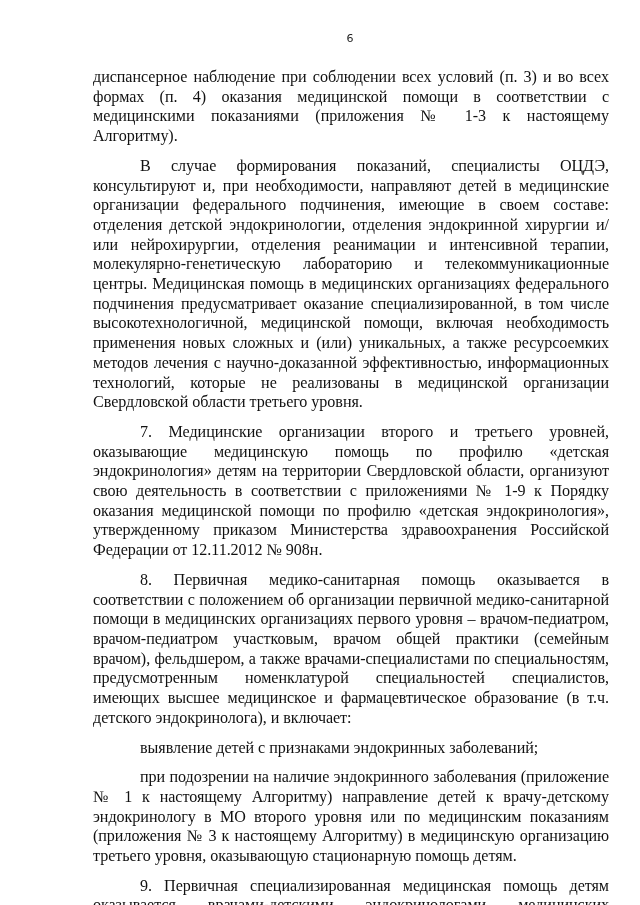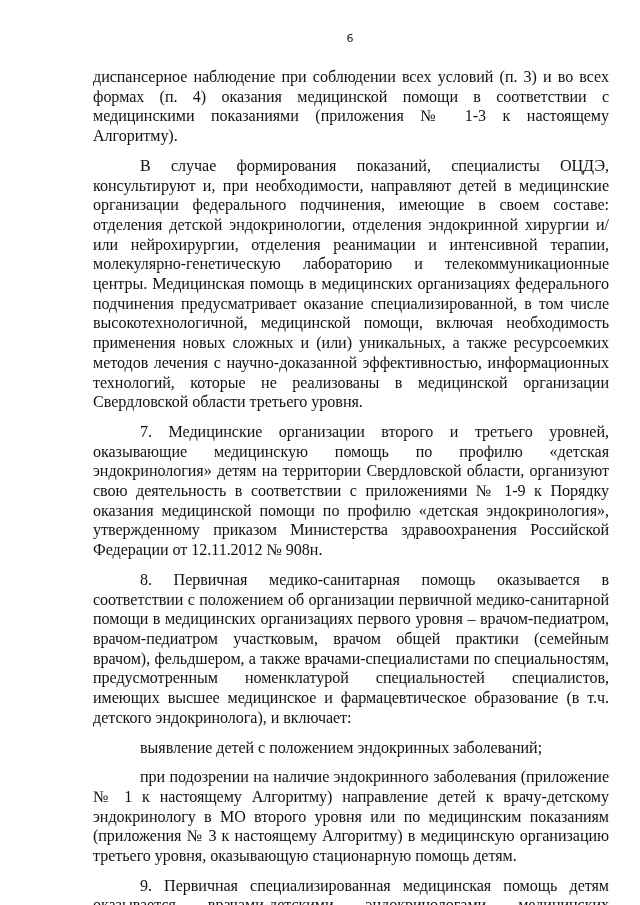--- a/index.html
+++ b/index.html
@@ -48,17 +48,17 @@
 </head>
 <body>
 
 <div class="page-number">6</div>
 
 <div class="content">
   <p class="noindent">диспансерное наблюдение при соблюдении всех условий (п. 3) и во всех формах (п. 4) оказания медицинской помощи в соответствии с медицинскими показаниями (приложения № 1-3 к настоящему Алгоритму).</p>
   <p>В случае формирования показаний, специалисты ОЦДЭ, консультируют и, при необходимости, направляют детей в медицинские организации федерального подчинения, имеющие в своем составе: отделения детской эндокринологии, отделения эндокринной хирургии и/или нейрохирургии, отделения реанимации и интенсивной терапии, молекулярно-генетическую лабораторию и телекоммуникационные центры. Медицинская помощь в медицинских организациях федерального подчинения предусматривает оказание специализированной, в том числе высокотехнологичной, медицинской помощи, включая необходимость применения новых сложных и (или) уникальных, а также ресурсоемких методов лечения с научно-доказанной эффективностью, информационных технологий, которые не реализованы в медицинской организации Свердловской области третьего уровня.</p>
   <p>7. Медицинские организации второго и третьего уровней, оказывающие медицинскую помощь по профилю «детская эндокринология» детям на территории Свердловской области, организуют свою деятельность в соответствии с приложениями № 1-9 к Порядку оказания медицинской помощи по профилю «детская эндокринология», утвержденному приказом Министерства здравоохранения Российской Федерации от 12.11.2012 № 908н.</p>
   <p>8. Первичная медико-санитарная помощь оказывается в соответствии с положением об организации первичной медико-санитарной помощи в медицинских организациях первого уровня – врачом-педиатром, врачом-педиатром участковым, врачом общей практики (семейным врачом), фельдшером, а также врачами-специалистами по специальностям, предусмотренным номенклатурой специальностей специалистов, имеющих высшее медицинское и фармацевтическое образование (в т.ч. детского эндокринолога), и включает:</p>
-  <p>выявление детей с положением эндокринных заболеваний;</p>
+  <p>выявление детей с признаками эндокринных заболеваний;</p>
   <p>при подозрении на наличие эндокринного заболевания (приложение № 1 к настоящему Алгоритму) направление детей к врачу-детскому эндокринологу в МО второго уровня или по медицинским показаниям (приложения № 3 к настоящему Алгоритму) в медицинскую организацию третьего уровня, оказывающую стационарную помощь детям.</p>
   <p>9. Первичная специализированная медицинская помощь детям оказывается врачами-детскими эндокринологами медицинских организаций второго уровня, в структуре которых имеется кабинет врача-детского эндокринолога. В случае уточняющей диагностики у детей эндокринных заболеваний врач-детский эндокринолог определяет необходимость локального диспансерного наблюдения и лечения, а при наличии медицинских показаний в соответствии с приложениями №1-3 к настоящему Алгоритму, маршрутизирует пациентов в ОЦДЭ ГАУЗ СО «ОДКБ».</p>
 
 </div>
 
 </body></html>

